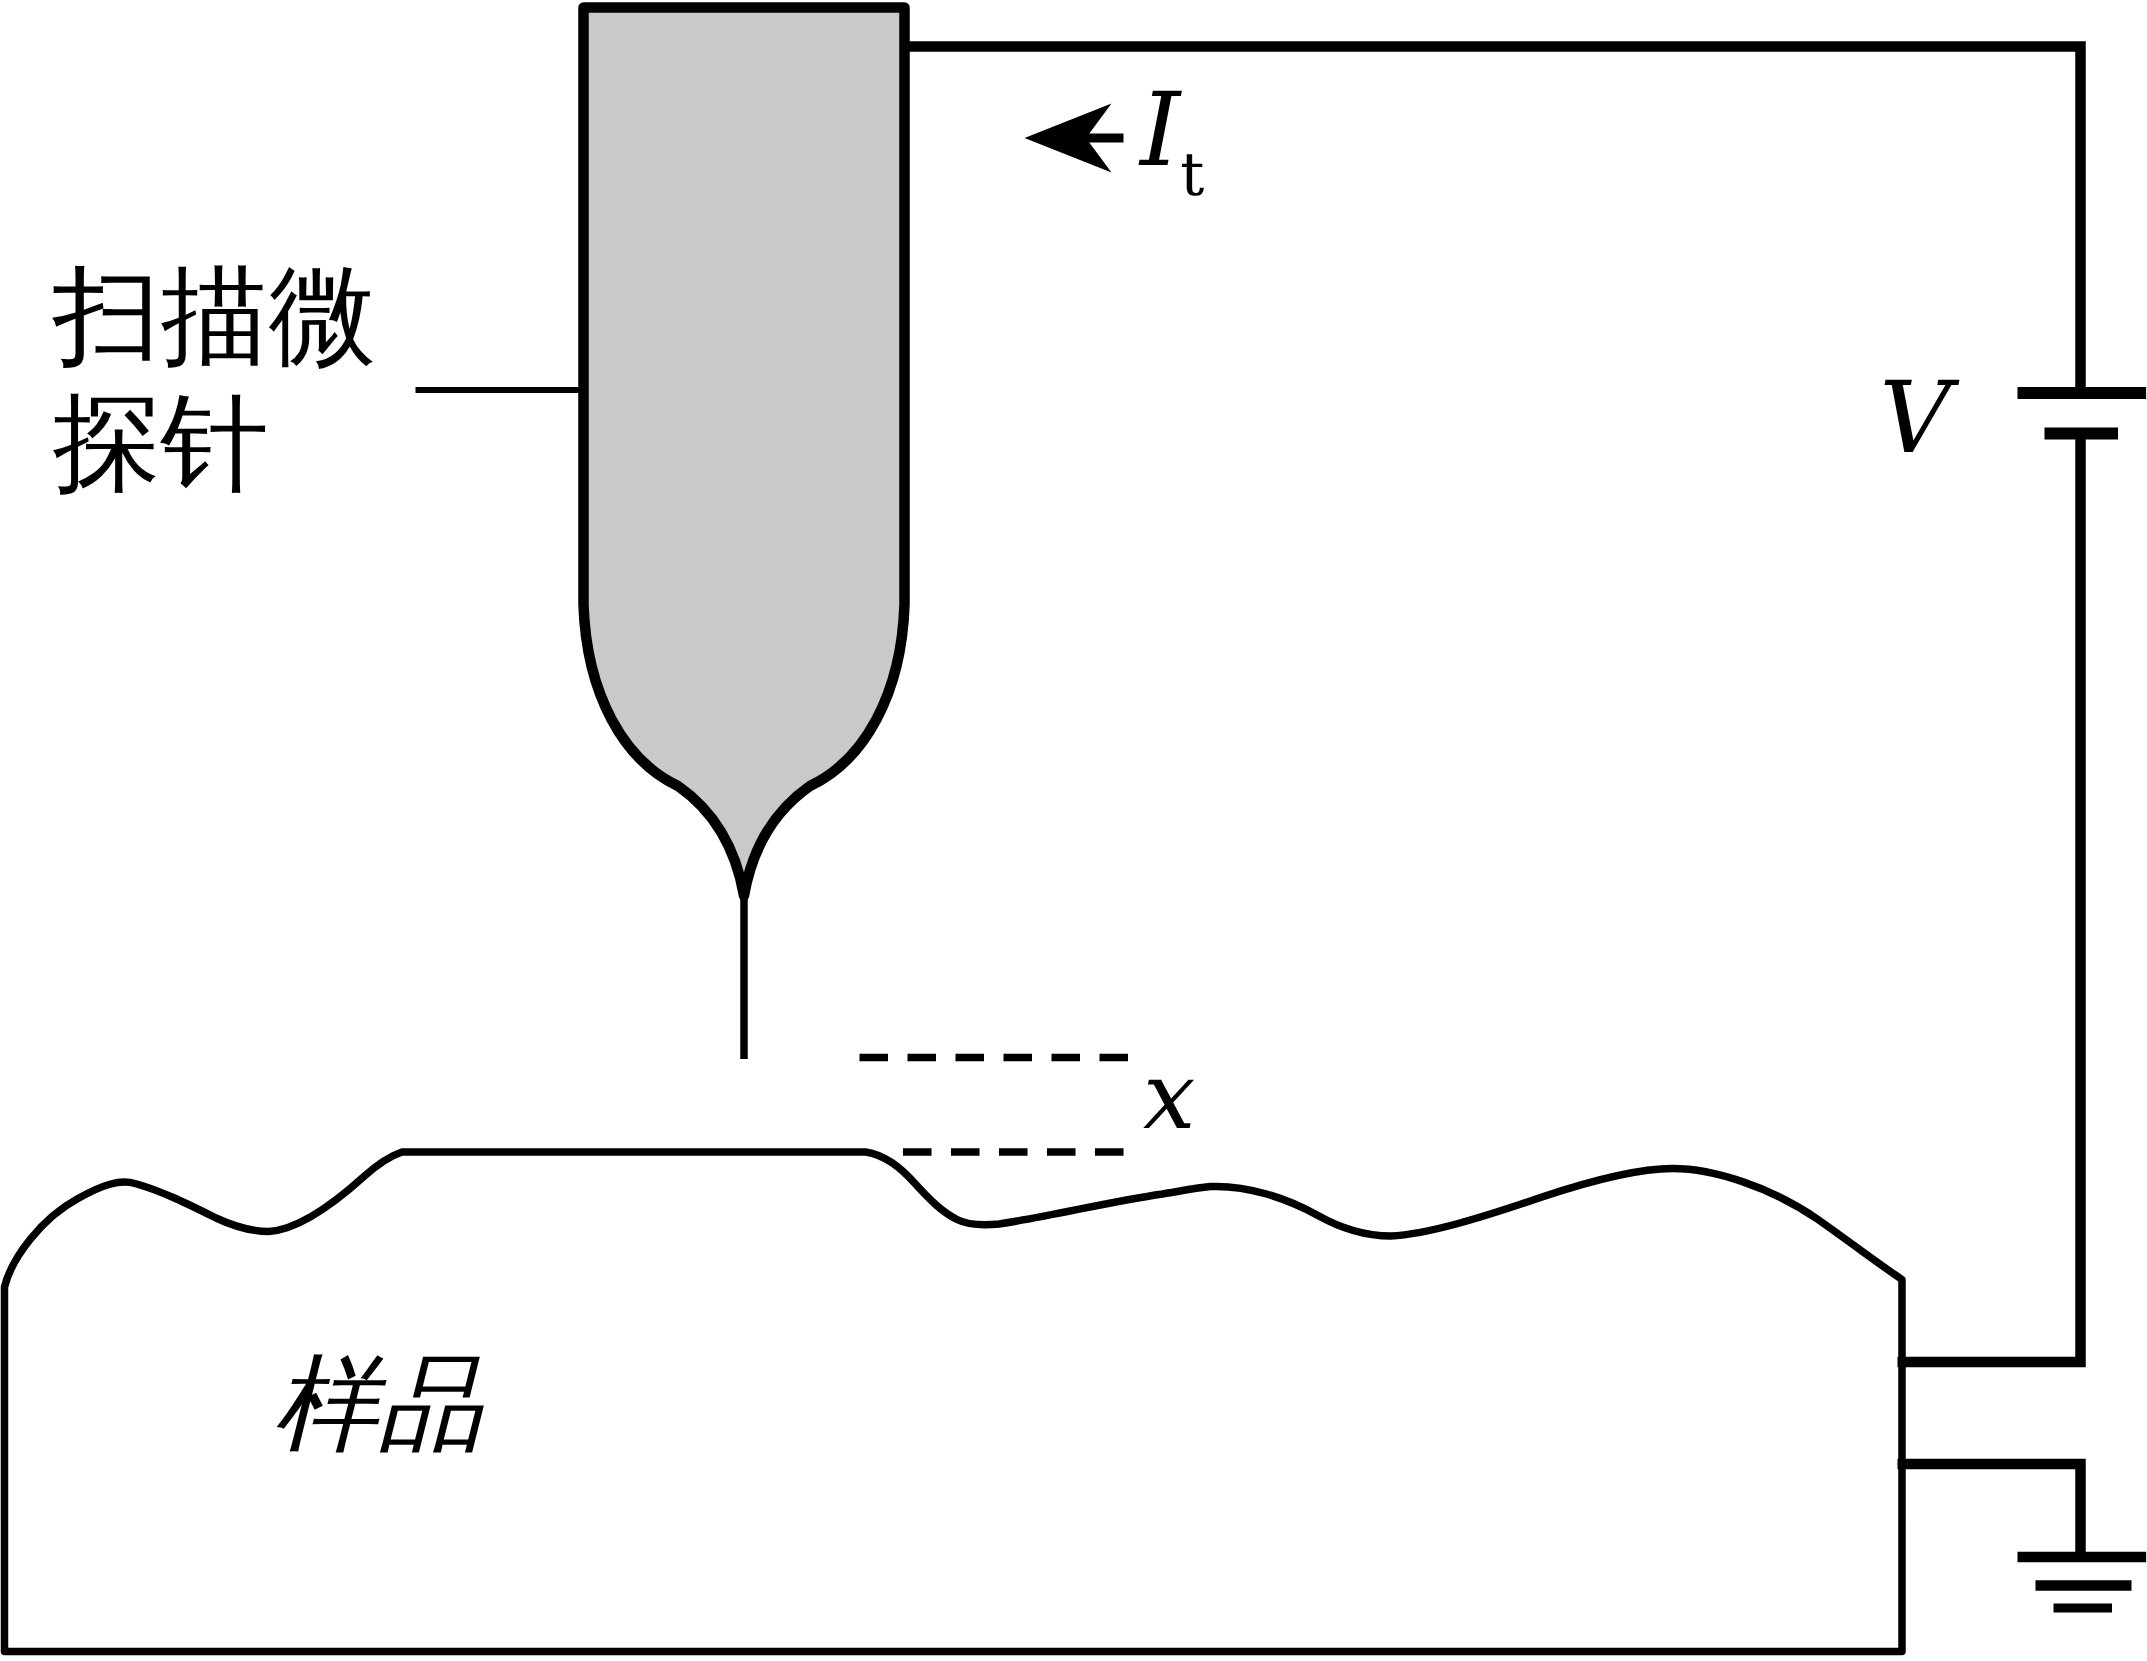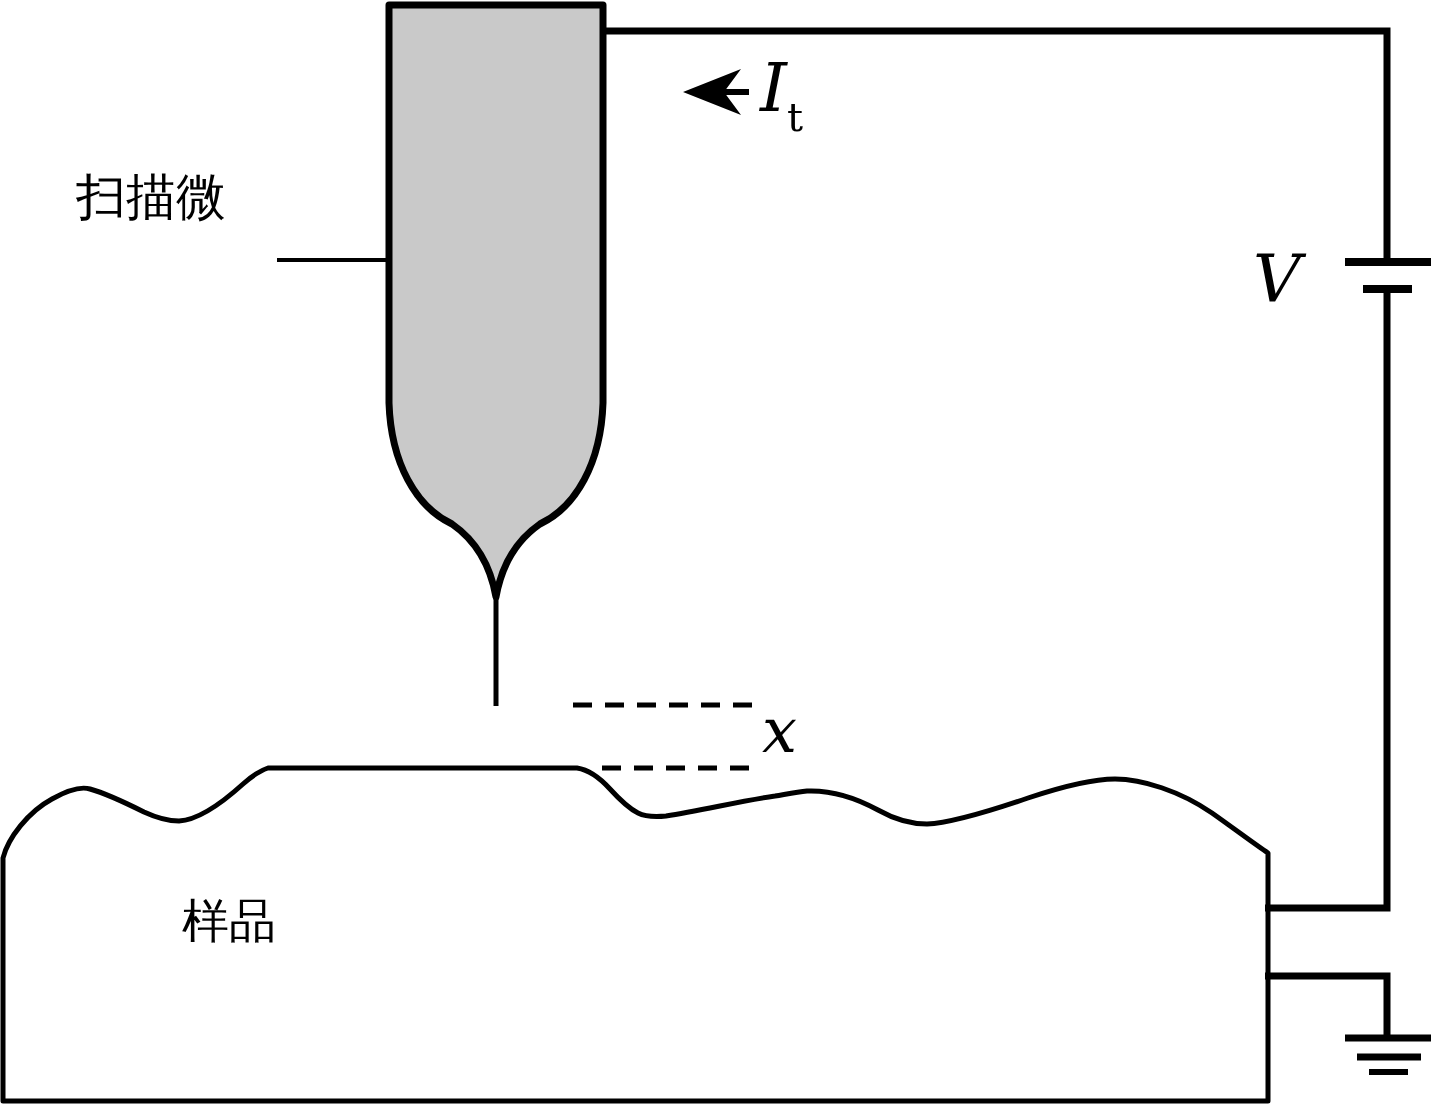--- a/index.html
+++ b/index.html
@@ -9,26 +9,27 @@
     height: 1107px;
     background: #ffffff;
     overflow: hidden;
     font-family: "DejaVu Serif", "Liberation Serif", serif;
     color: #000;
   }
   .canvas svg { position: absolute; left: 0; top: 0; display: block; }
   .label { position: absolute; white-space: nowrap; }
   .probe-label {
     left: 35px; top: 168px; width: 232px;
-    text-align: center;
-    font-size: 50px; line-height: 1.18;
+    text-align: left;
+    font-size: 72px; line-height: 1.18;
   }
   .sample-label {
     left: 182px; top: 890px;
-    font-size: 47px;
+    font-size: 70px;
+    font-style: italic;
   }
   .math { font-style: italic; }
   .current-label { left: 760px; top: 48px; font-size: 68px; text-align: right; }
   .current-label .sub {
     font-size: 40px; font-style: normal; vertical-align: -20px;
   }
   .voltage-label { left: 1253px; top: 240px; font-size: 66px; }
   .gap-label { left: 762px; top: 694px; font-size: 62px; }
 </style>
 </head>
@@ -95,20 +96,21 @@
     <path d="M 496 595 L 496 706" fill="none" stroke="#000000" stroke-width="5"></path>
 
     <path d="M 277 260 H 389" fill="none" stroke="#000000" stroke-width="4"></path>
 
     <path d="M 573 705 H 752" fill="none" stroke="#000000" stroke-width="5" stroke-dasharray="19 13"></path>
     <path d="M 602 768 H 752" fill="none" stroke="#000000" stroke-width="5" stroke-dasharray="19 13"></path>
   </svg>
 
   <div class="label probe-label">
     <div>扫描微</div>
+    <div>探针</div>
   </div>
 
   <div class="label current-label">
     <span class="math">I</span><span class="sub">t</span>
   </div>
 
   <div class="label math voltage-label">V</div>
 
   <div class="label math gap-label">x</div>
 

